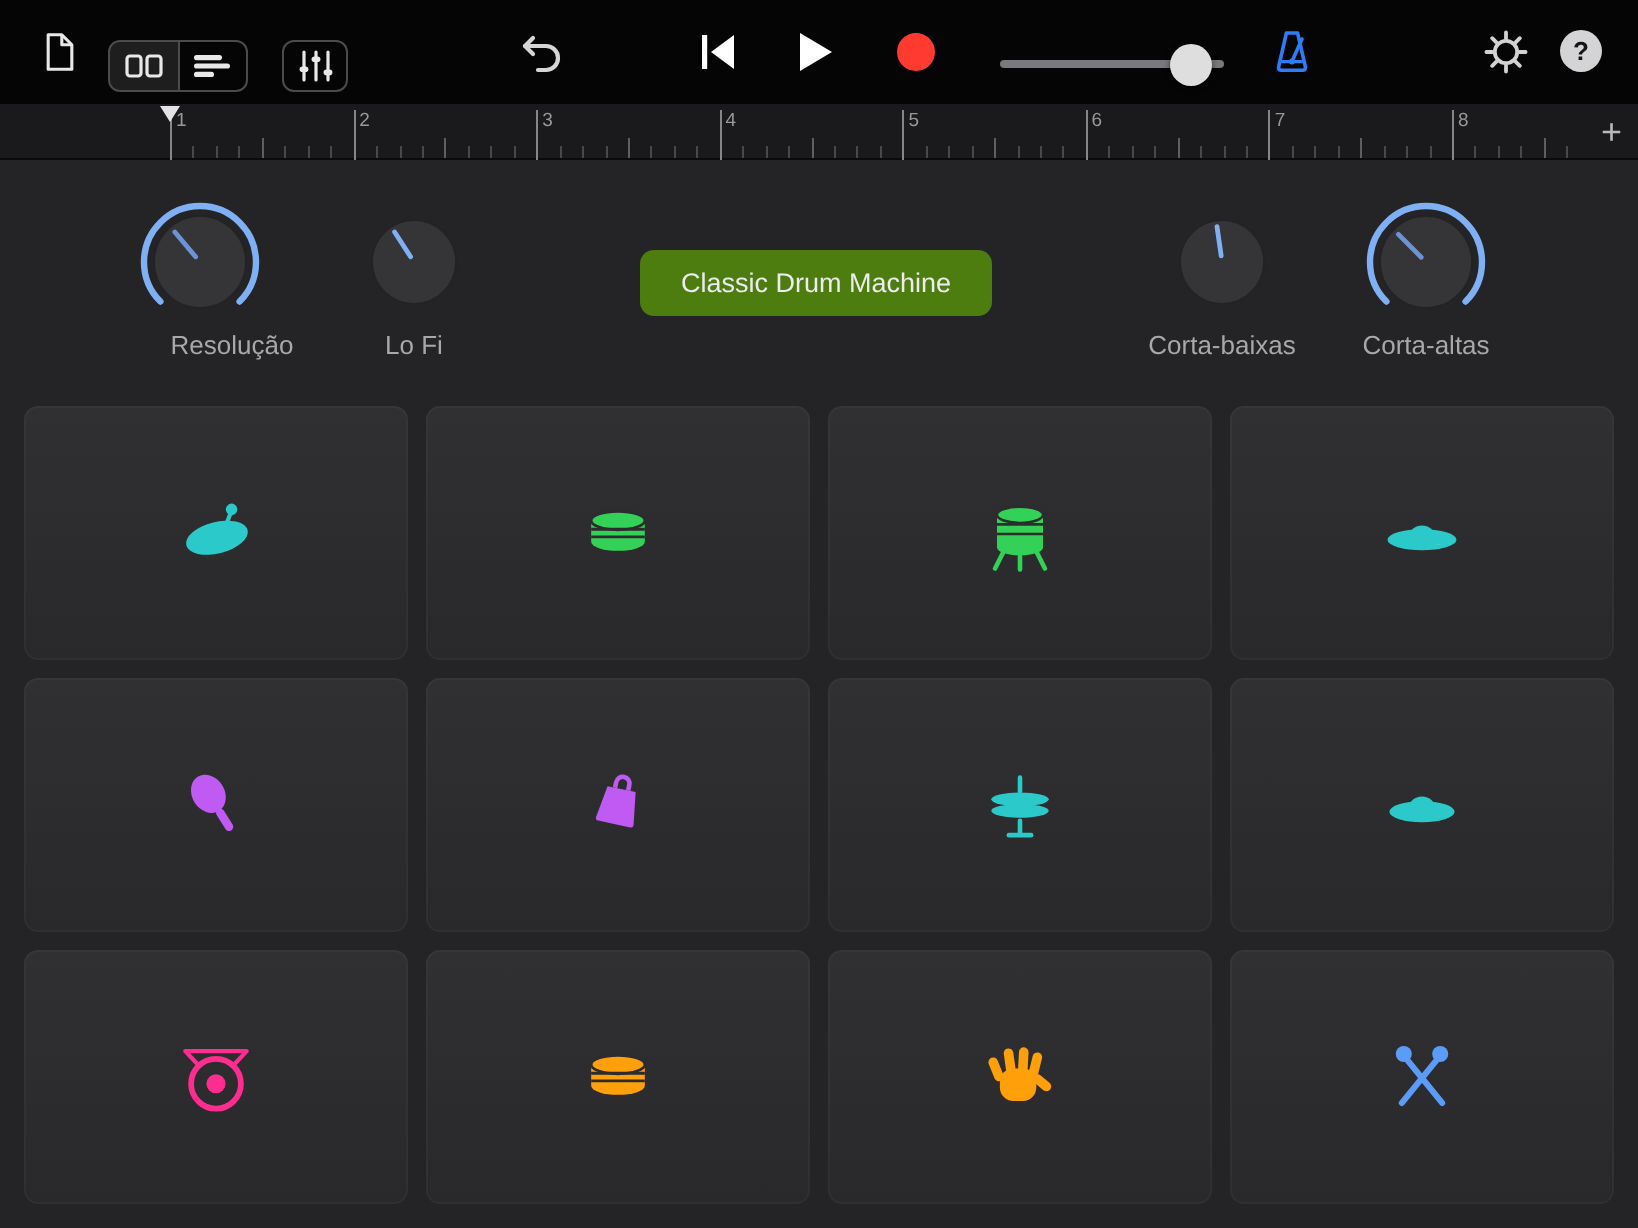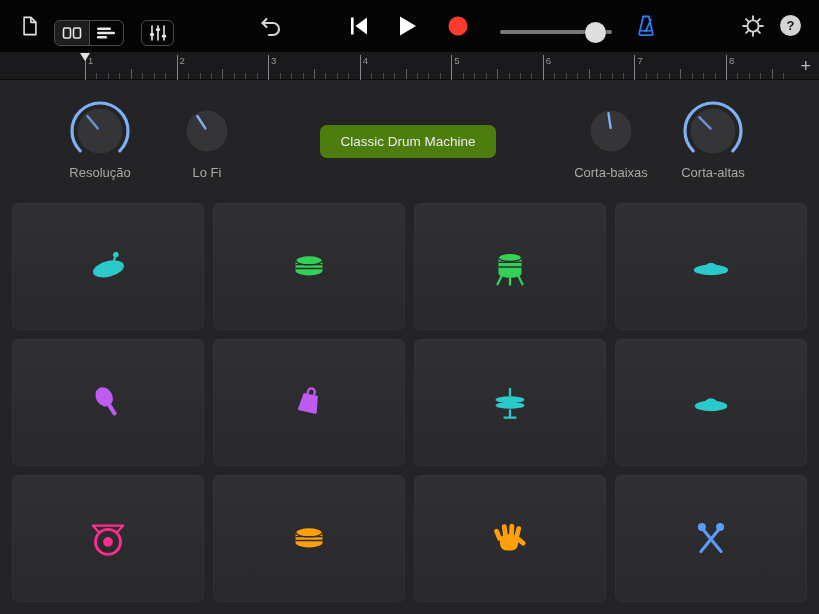--- a/index.html
+++ b/index.html
@@ -234,21 +234,21 @@
     <div class="knob" style="left:586px;top:106px"><svg width="50" height="50" viewBox="0 0 50 50">
           <circle cx="25" cy="25" r="21" fill="#353537" stroke="#232325" stroke-width="1"></circle>
           <line x1="24.6" y1="21.9" x2="22.5" y2="7.3" stroke="#7fb0f4" stroke-width="2.4" stroke-linecap="round"></line>
         </svg></div>
     <div class="knob" style="left:682px;top:100px"><svg width="62" height="62" viewBox="0 0 62 62">
           <circle cx="31" cy="31" r="23" fill="#353537" stroke="#232325" stroke-width="1"></circle>
           <path d="M 11.2 50.8 A 28 28 0 1 1 50.8 50.8" fill="none" stroke="#7fb0f4" stroke-width="3.2" stroke-linecap="round"></path>
           <line x1="28.6" y1="28.6" x2="17.2" y2="17.2" stroke="#6b93d6" stroke-width="2.4" stroke-linecap="round"></line>
         </svg></div>
 
-    <div class="knob-label" style="left:45px">Resolução</div>
+    <div class="knob-label" style="left:61px">Resolução</div>
     <div class="knob-label" style="left:152px">Lo Fi</div>
     <div class="knob-label" style="left:556px">Corta-baixas</div>
     <div class="knob-label" style="left:658px">Corta-altas</div>
 
     <div class="preset-btn">
       <span>Classic Drum Machine</span>
     </div>
   </section>
 
   <div class="grid">

